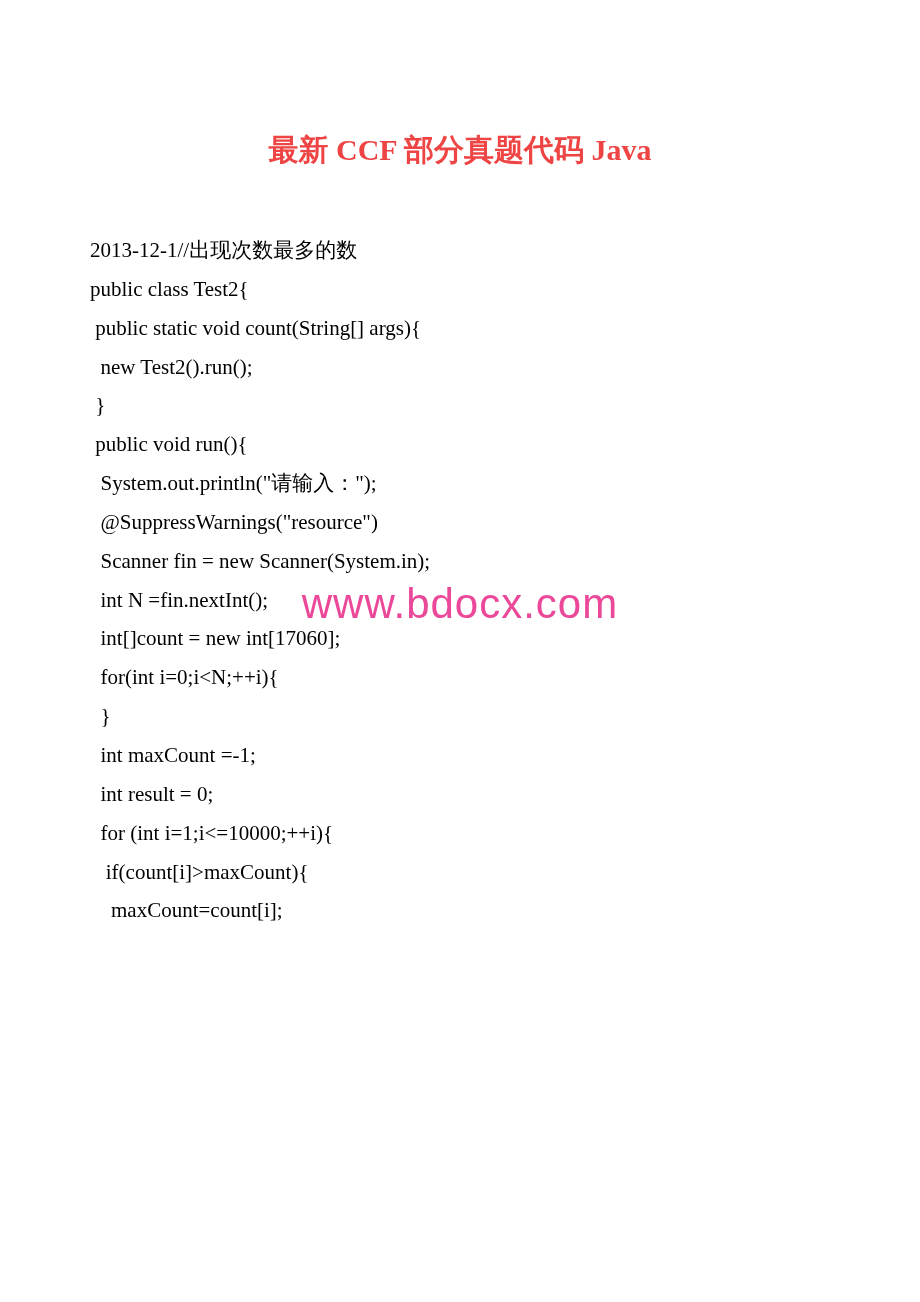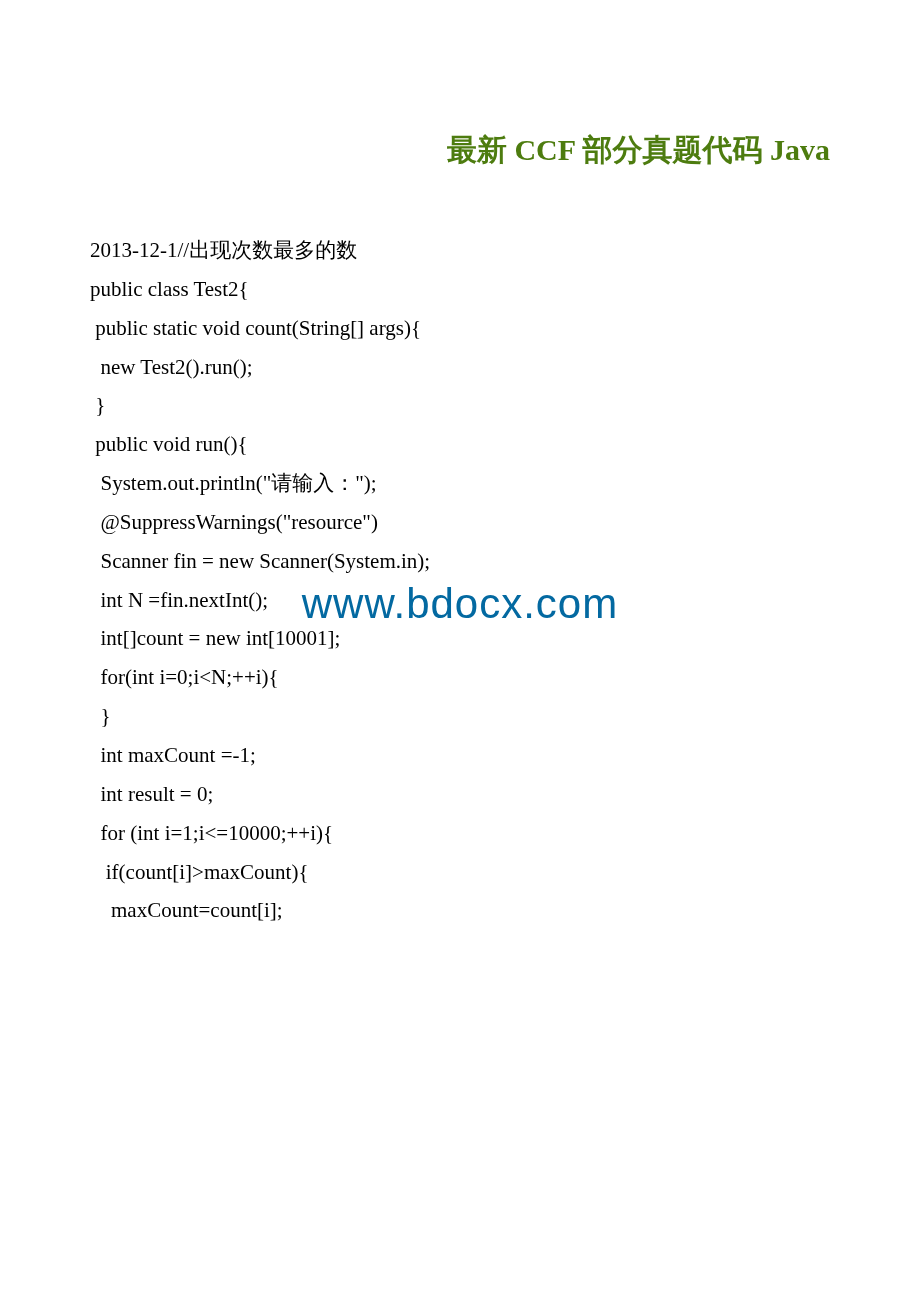--- a/index.html
+++ b/index.html
@@ -9,43 +9,43 @@
     }
     body {
       width: 920px;
       height: 1302px;
       background: #ffffff;
       font-family: "Times New Roman", "SimSun", serif;
       position: relative;
       padding: 130px 90px 60px 90px;
     }
     .title {
-      text-align: right;
+      text-align: center;
       font-size: 30px;
       font-weight: bold;
       margin-bottom: 60px;
-      color: #4d7c0f;
+      color: #ef4444;
     }
     .code-block {
       font-size: 21px;
       line-height: 1.85;
       color: #000;
       position: relative;
     }
     .code-line {
       white-space: pre;
     }
     .watermark {
       position: absolute;
       top: 580px;
       left: 50%;
       transform: translateX(-50%);
       font-size: 42px;
       font-family: Arial, sans-serif;
-      color: #0369a1;
+      color: #ec4899;
       font-weight: normal;
       letter-spacing: 1px;
       z-index: 0;
       pointer-events: none;
     }
     .content {
       position: relative;
       z-index: 1;
     }
   </style>
@@ -63,21 +63,21 @@
     <div class="code-line"> public static void count(String[] args){</div>
     <div class="code-line">  new Test2().run();</div>
     <div class="code-line"> }</div>
     <div class="code-line"> public void run(){</div>
     <div class="code-line"></div>
     <div class="code-line">  System.out.println("请输入：");</div>
     <div class="code-line">  @SuppressWarnings("resource")</div>
     <div class="code-line">  Scanner fin = new Scanner(System.in);</div>
     <div class="code-line"></div>
     <div class="code-line">  int N =fin.nextInt();</div>
-    <div class="code-line">  int[]count = new int[10001];</div>
+    <div class="code-line">  int[]count = new int[17060];</div>
     <div class="code-line">  for(int i=0;i&lt;N;++i){</div>
     <div class="code-line">  }</div>
     <div class="code-line">  int maxCount =-1;</div>
     <div class="code-line">  int result = 0;</div>
     <div class="code-line">  for (int i=1;i&lt;=10000;++i){</div>
     <div class="code-line">   if(count[i]&gt;maxCount){</div>
     <div class="code-line">    maxCount=count[i];</div>
   </div>
 </div>
 

